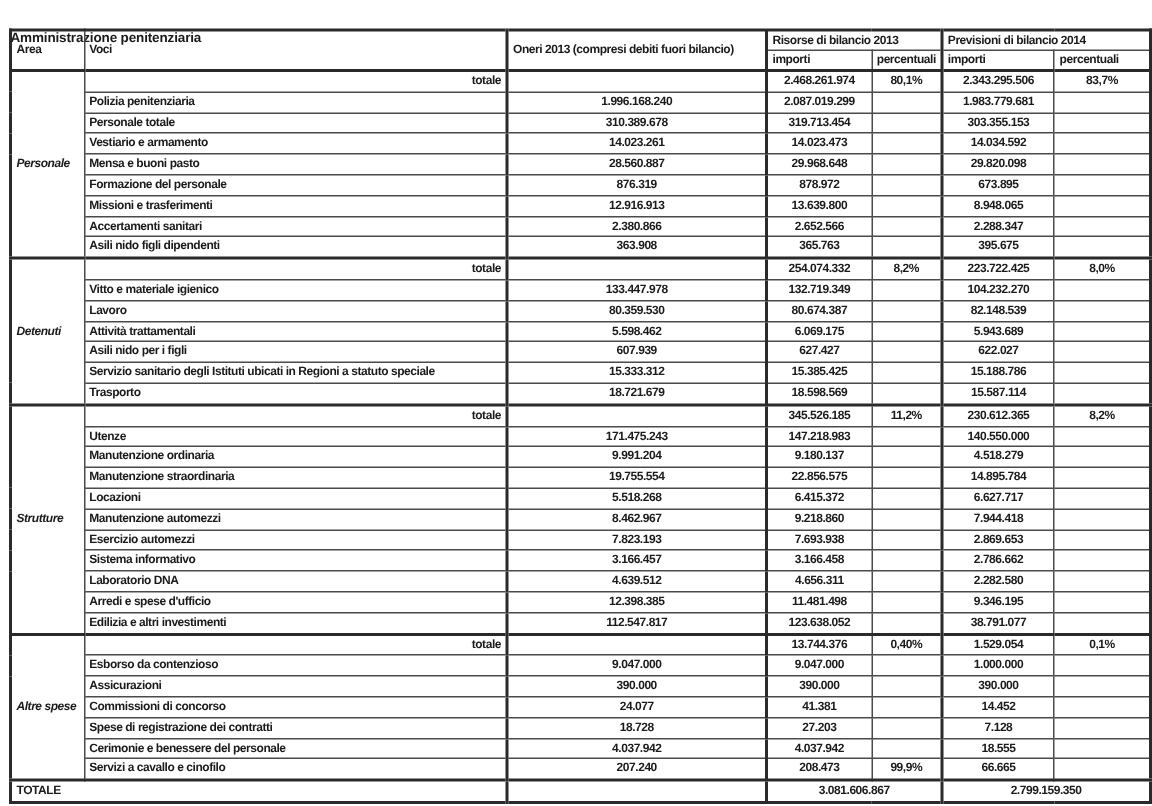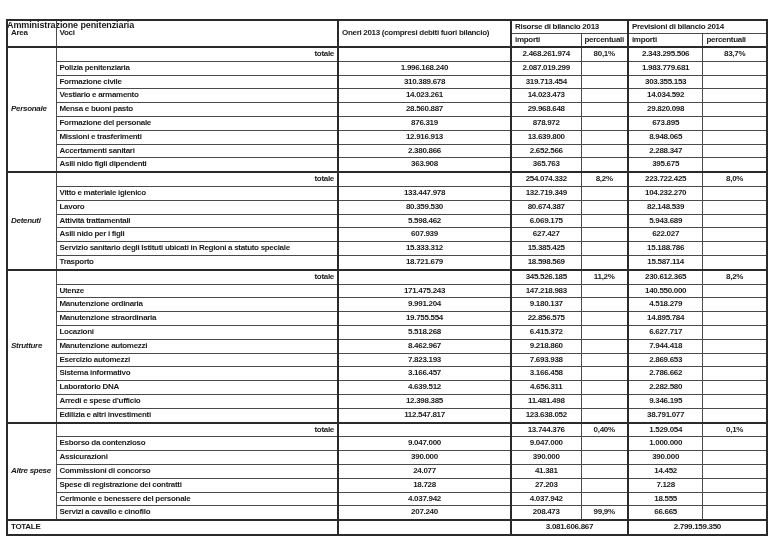--- a/index.html
+++ b/index.html
@@ -84,21 +84,21 @@
       </tr>
       <tr>
         <td>Polizia penitenziaria</td>
         <td class="thick-left num">1.996.168.240</td>
         <td class="thick-left num">2.087.019.299</td>
         <td class="pct"></td>
         <td class="thick-left num">1.983.779.681</td>
         <td class="pct"></td>
       </tr>
       <tr>
-        <td>Formazione civile</td>
+        <td>Personale totale</td>
         <td class="thick-left num">310.389.678</td>
         <td class="thick-left num">319.713.454</td>
         <td class="pct"></td>
         <td class="thick-left num">303.355.153</td>
         <td class="pct"></td>
       </tr>
       <tr>
         <td>Vestiario e armamento</td>
         <td class="thick-left num">14.023.261</td>
         <td class="thick-left num">14.023.473</td>

